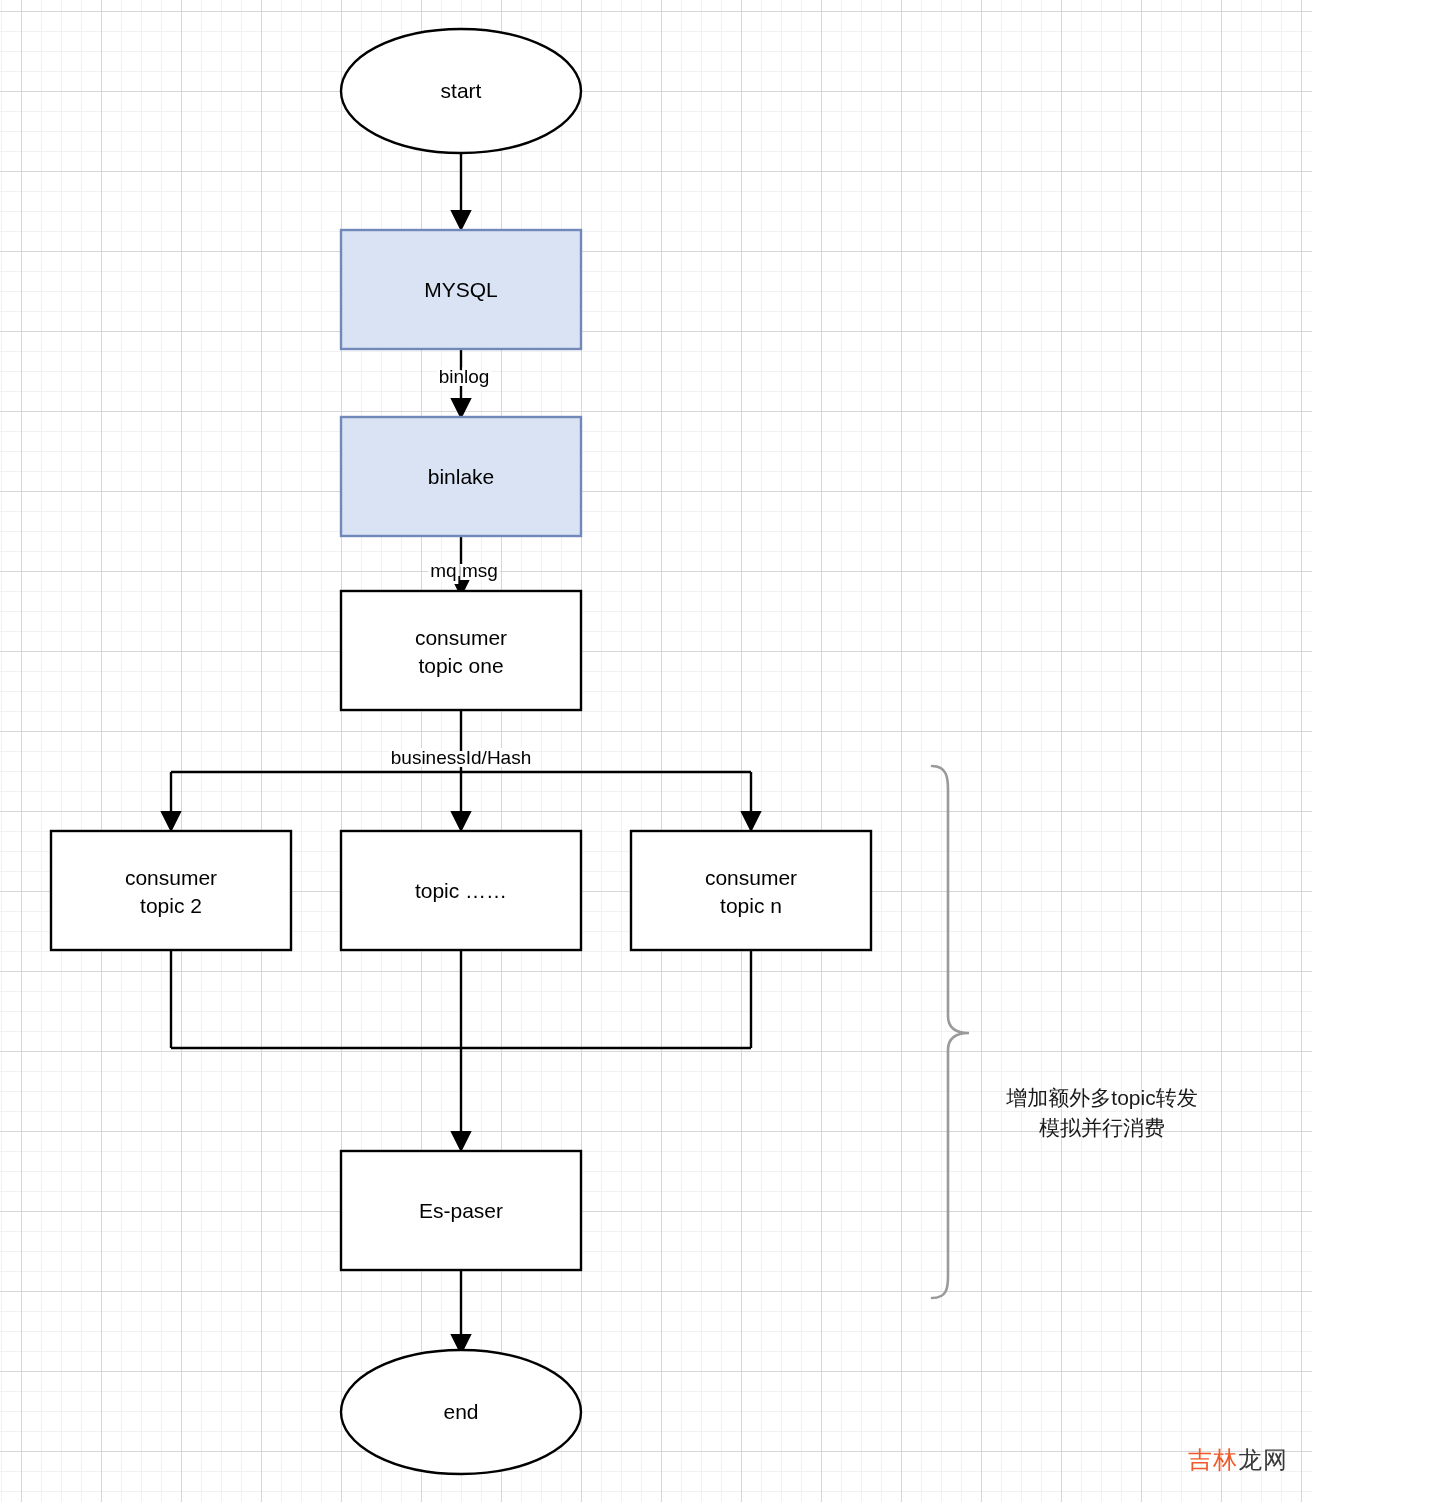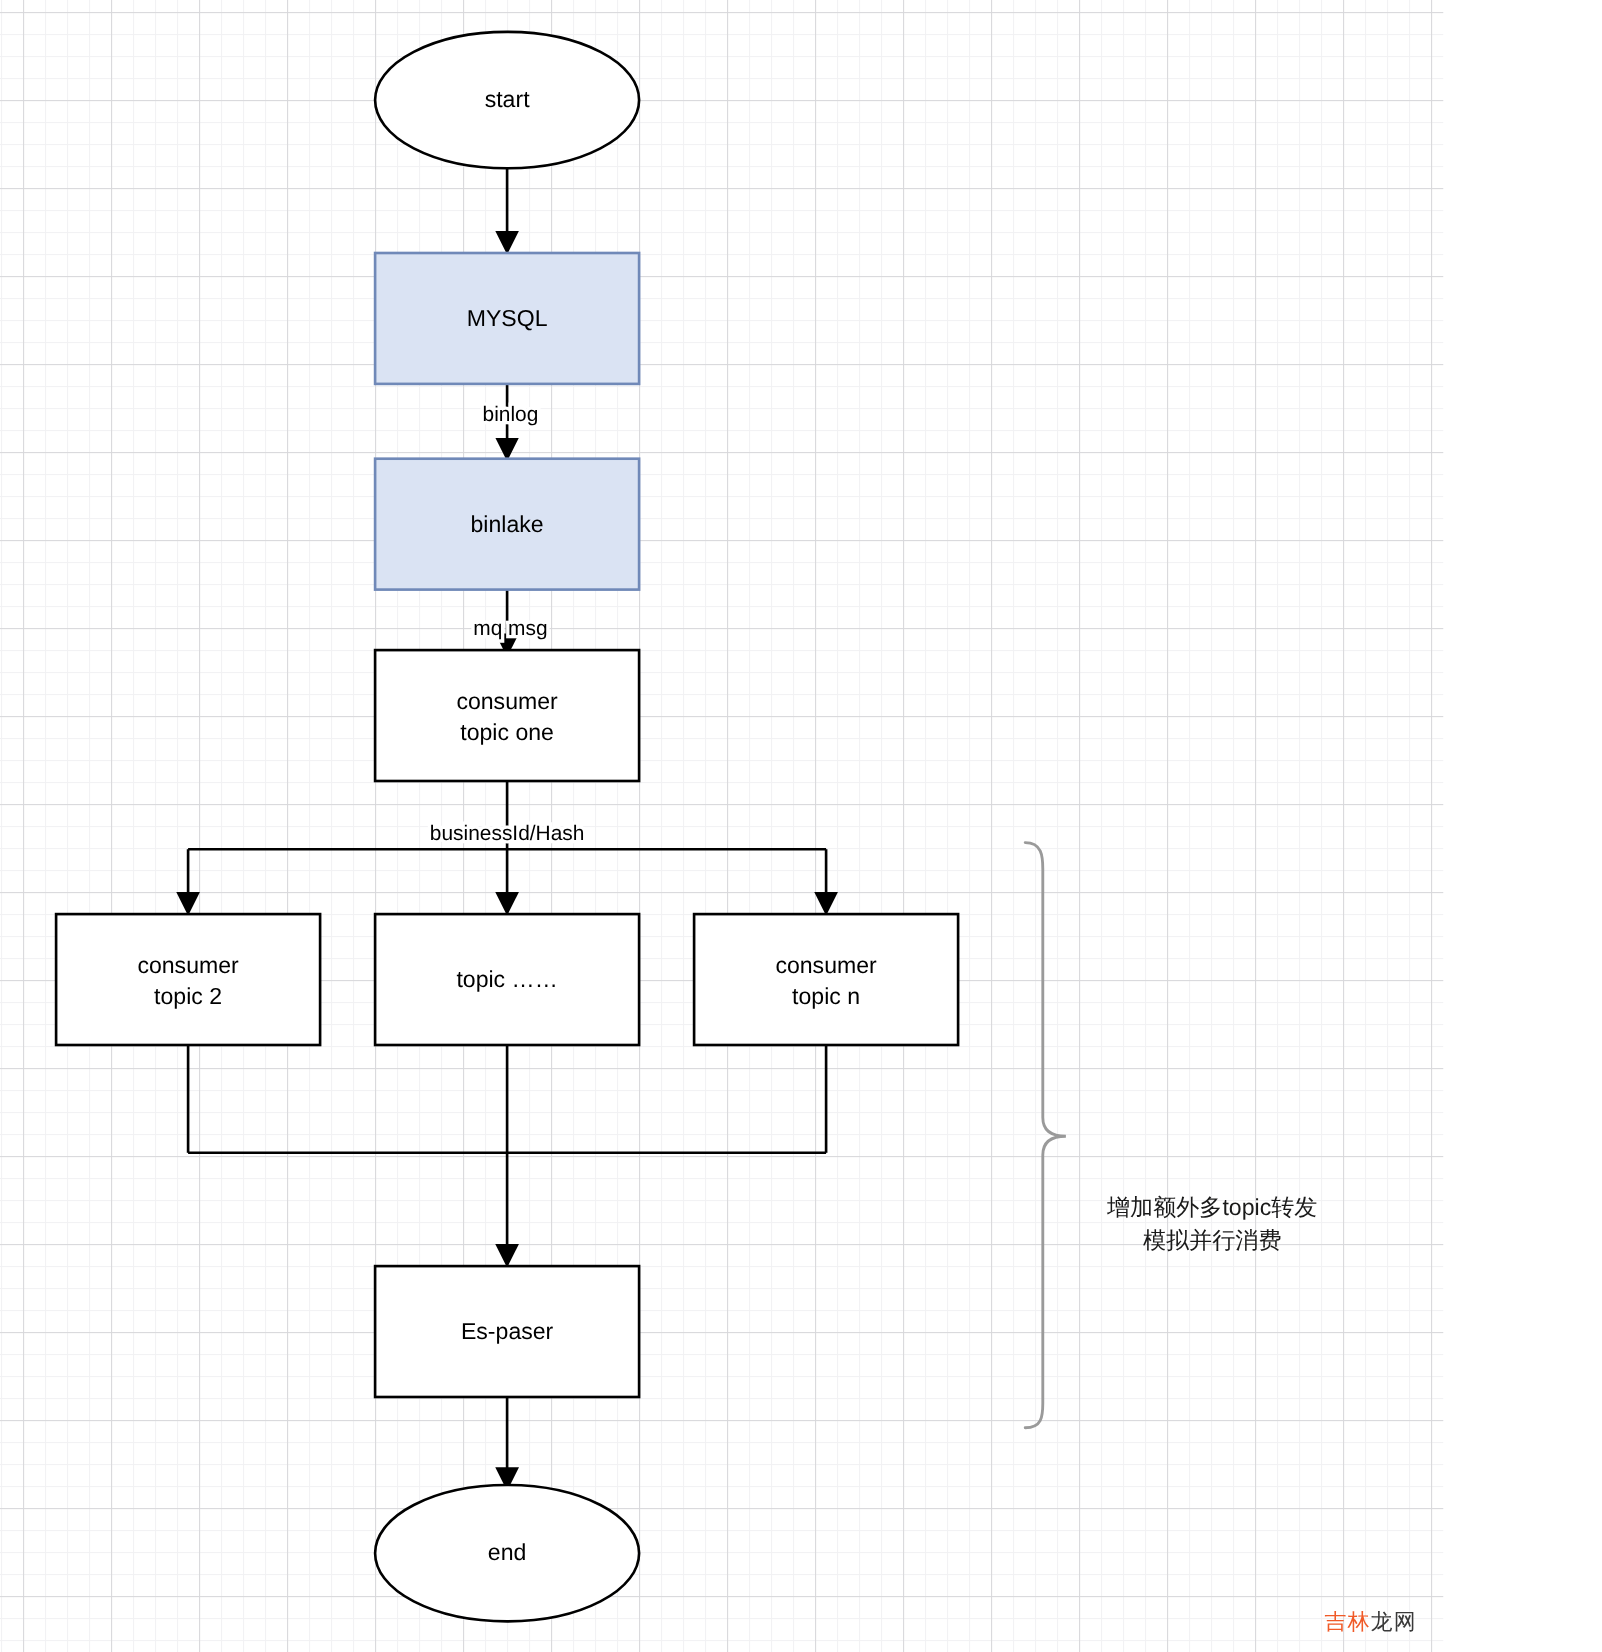--- a/index.html
+++ b/index.html
@@ -75,23 +75,23 @@
   }
   .brace {
     stroke: #9a9a9a;
     stroke-width: 2.6;
     fill: none;
     stroke-linecap: round;
   }
   #watermark {
     position: absolute;
     right: 24px;
-    bottom: 14px;
+    bottom: 26px;
     font-family: Liberation Serif, serif;
-    font-size: 20px;
+    font-size: 24px;
     letter-spacing: 1px;
     user-select: none;
   }
   #watermark .wm-a { color: #f05a28; }
   #watermark .wm-b { color: #3a3a3a; }
 </style>
 </head>
 <body>
 
 <div id="canvas">

